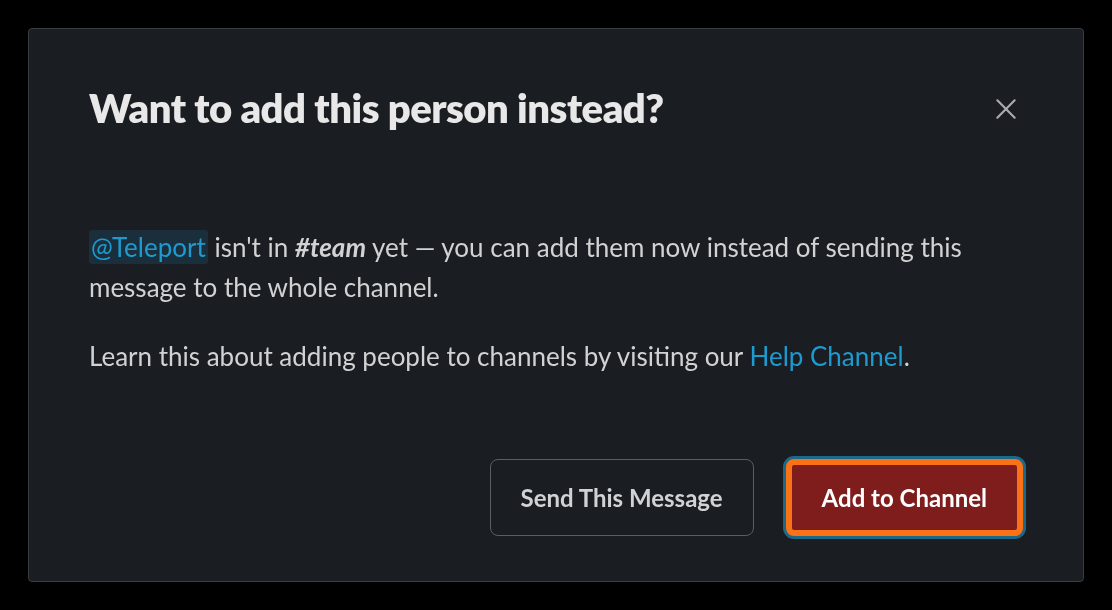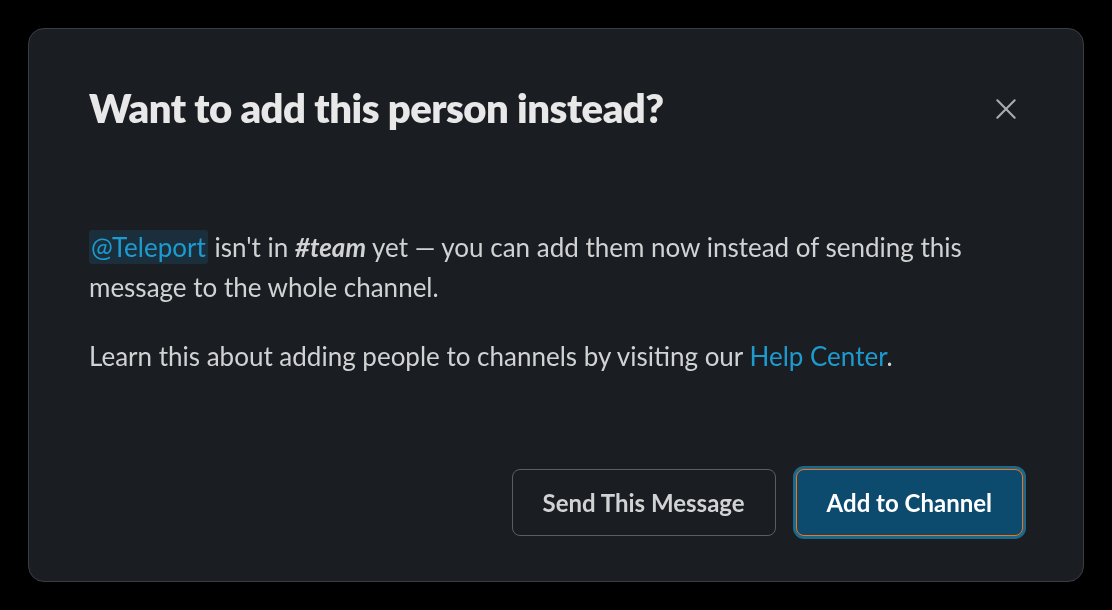--- a/index.html
+++ b/index.html
@@ -13,21 +13,21 @@
       height: 610px;
       font-family: -apple-system, BlinkMacSystemFont, "Segoe UI", "Lato", Helvetica, Arial, sans-serif;
       display: flex;
       align-items: center;
       justify-content: center;
       padding: 28px;
     }
     .modal {
       background: #1a1d21;
       border: 1px solid #3a3d42;
-      border-radius: 16px;
+      border-radius: 4px;
       width: 100%;
       height: 100%;
       padding: 55px 60px 45px 60px;
       position: relative;
       display: flex;
       flex-direction: column;
     }
     .modal-header {
       display: flex;
       justify-content: space-between;
@@ -80,40 +80,40 @@
       font-style: italic;
     }
     .link {
       color: #1d9bd1;
       text-decoration: none;
       cursor: pointer;
     }
     .modal-footer {
       display: flex;
       justify-content: flex-end;
-      gap: 20px;
+      gap: 32px;
       margin-top: 20px;
     }
     .btn {
       font-size: 24px;
       font-weight: 700;
       padding: 18px 30px;
       border-radius: 8px;
       cursor: pointer;
       font-family: inherit;
     }
     .btn-secondary {
       background: transparent;
       color: #d1d2d3;
       border: 1px solid #5a5d62;
     }
     .btn-primary {
-      background: #0c4a6e;
+      background: #7f1d1d;
       color: #ffffff;
-      border: 1px solid #f97316;
+      border: 6px solid #f97316;
       box-shadow: 0 0 0 3px rgba(29, 155, 209, 0.6);
     }
   </style>
 </head>
 <body>
 
 <div class="modal">
   <div class="modal-header">
     <h1 class="modal-title">Want to add this person instead?</h1>
     <button class="close-button">
@@ -121,21 +121,21 @@
         <path d="M4 4 L20 20 M20 4 L4 20" stroke-linecap="round"></path>
       </svg>
     </button>
   </div>
 
   <div class="modal-body body-text">
     <p>
       <span class="mention">@Teleport</span><span> isn't in </span><span class="channel">#team</span><span> yet — you can add them now instead of sending this message to the whole channel.</span>
     </p>
     <p>
-      <span>Learn this about adding people to channels by visiting our </span><a class="link">Help Center</a><span>.</span>
+      <span>Learn this about adding people to channels by visiting our </span><a class="link">Help Channel</a><span>.</span>
     </p>
   </div>
 
   <div class="modal-footer">
     <button class="btn btn-secondary">Send This Message</button>
     <button class="btn btn-primary">Add to Channel</button>
   </div>
 </div>
 
 </body></html>

